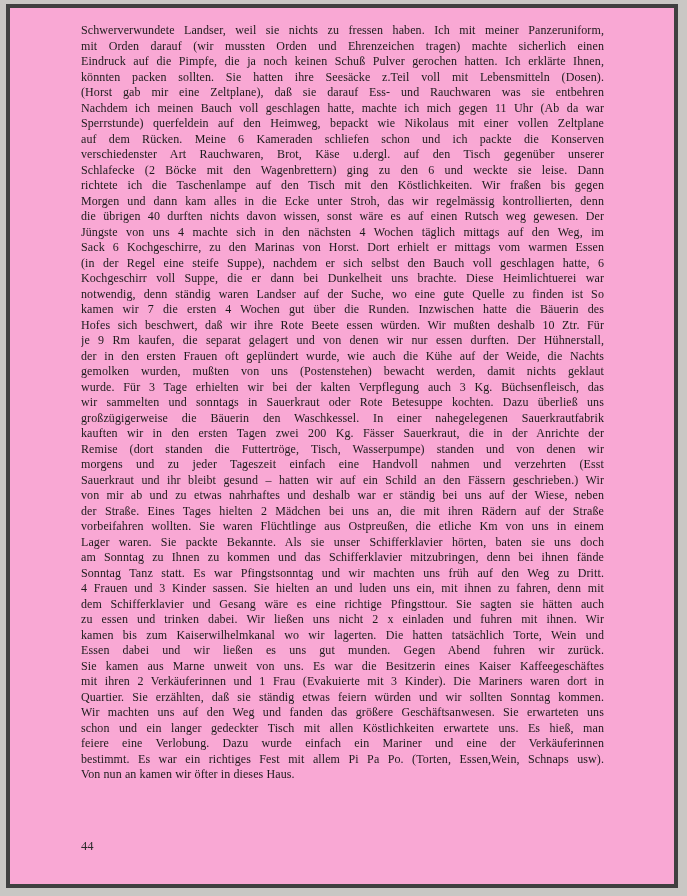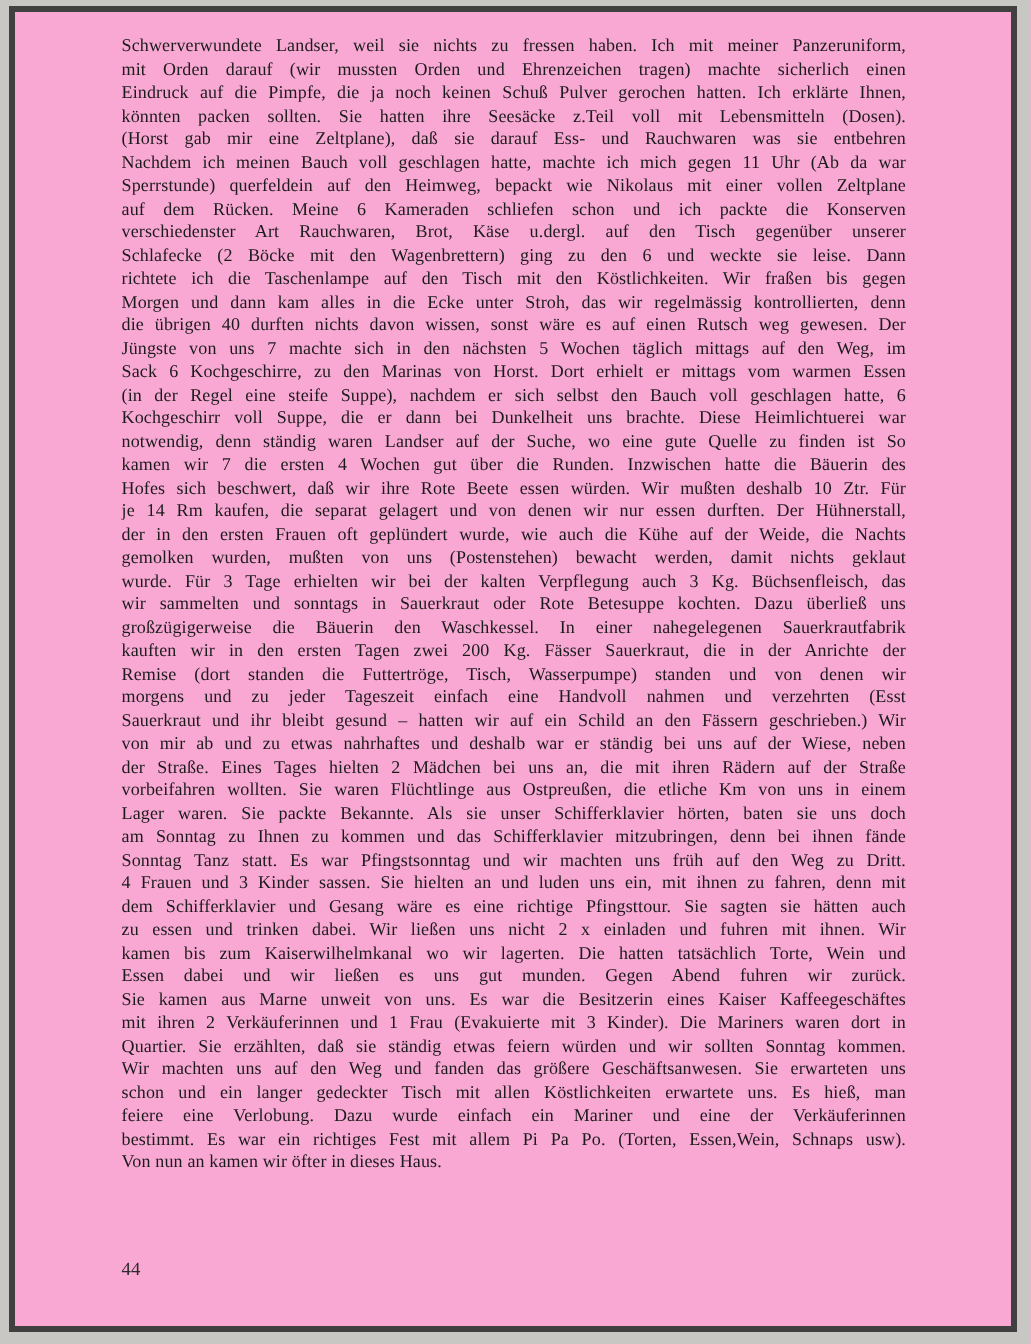--- a/index.html
+++ b/index.html
@@ -62,28 +62,28 @@
       <div class="line">könnten packen sollten. Sie hatten ihre Seesäcke z.Teil voll mit Lebensmitteln (Dosen).</div>
       <div class="line">(Horst gab mir eine Zeltplane), daß sie darauf Ess- und Rauchwaren was sie entbehren</div>
       <div class="line">Nachdem ich meinen Bauch voll geschlagen hatte, machte ich mich gegen 11 Uhr (Ab da war</div>
       <div class="line">Sperrstunde) querfeldein auf den Heimweg, bepackt wie Nikolaus mit einer vollen Zeltplane</div>
       <div class="line">auf dem Rücken. Meine 6 Kameraden schliefen schon und ich packte die Konserven</div>
       <div class="line">verschiedenster Art Rauchwaren, Brot, Käse u.dergl. auf den Tisch gegenüber unserer</div>
       <div class="line">Schlafecke (2 Böcke mit den Wagenbrettern) ging zu den 6 und weckte sie leise. Dann</div>
       <div class="line">richtete ich die Taschenlampe auf den Tisch mit den Köstlichkeiten. Wir fraßen bis gegen</div>
       <div class="line">Morgen und dann kam alles in die Ecke unter Stroh, das wir regelmässig kontrollierten, denn</div>
       <div class="line">die übrigen 40 durften nichts davon wissen, sonst wäre es auf einen Rutsch weg gewesen. Der</div>
-      <div class="line">Jüngste von uns 7 machte sich in den nächsten 5 Wochen täglich mittags auf den Weg, im</div>
+      <div class="line">Jüngste von uns 4 machte sich in den nächsten 4 Wochen täglich mittags auf den Weg, im</div>
       <div class="line">Sack 6 Kochgeschirre, zu den Marinas von Horst. Dort erhielt er mittags vom warmen Essen</div>
       <div class="line">(in der Regel eine steife Suppe), nachdem er sich selbst den Bauch voll geschlagen hatte, 6</div>
       <div class="line">Kochgeschirr voll Suppe, die er dann bei Dunkelheit uns brachte. Diese Heimlichtuerei war</div>
       <div class="line">notwendig, denn ständig waren Landser auf der Suche, wo eine gute Quelle zu finden ist  So</div>
       <div class="line">kamen wir 7 die ersten 4 Wochen gut über die Runden. Inzwischen hatte die Bäuerin des</div>
       <div class="line">Hofes sich beschwert, daß wir ihre Rote Beete essen würden. Wir mußten deshalb 10 Ztr. Für</div>
-      <div class="line">je 14 Rm kaufen, die separat gelagert und von denen wir nur essen durften. Der Hühnerstall,</div>
+      <div class="line">je 9 Rm kaufen, die separat gelagert und von denen wir nur essen durften. Der Hühnerstall,</div>
       <div class="line">der in den ersten Frauen oft geplündert wurde, wie auch die Kühe auf der Weide, die Nachts</div>
       <div class="line">gemolken wurden, mußten von uns (Postenstehen) bewacht werden, damit nichts geklaut</div>
       <div class="line">wurde. Für 3 Tage erhielten wir bei der kalten Verpflegung auch 3 Kg. Büchsenfleisch, das</div>
       <div class="line">wir sammelten und sonntags in Sauerkraut oder Rote Betesuppe kochten. Dazu überließ uns</div>
       <div class="line">großzügigerweise die Bäuerin den Waschkessel. In einer nahegelegenen Sauerkrautfabrik</div>
       <div class="line">kauften wir in den ersten Tagen zwei 200 Kg. Fässer Sauerkraut, die in der Anrichte der</div>
       <div class="line">Remise (dort standen die Futtertröge, Tisch, Wasserpumpe) standen und von denen wir</div>
       <div class="line">morgens und zu jeder Tageszeit einfach eine Handvoll nahmen und verzehrten (Esst</div>
       <div class="line">Sauerkraut und ihr bleibt gesund – hatten wir auf ein Schild an den Fässern geschrieben.) Wir</div>
       <div class="line">von mir ab und zu etwas nahrhaftes und deshalb war er ständig bei uns auf der Wiese, neben</div>

